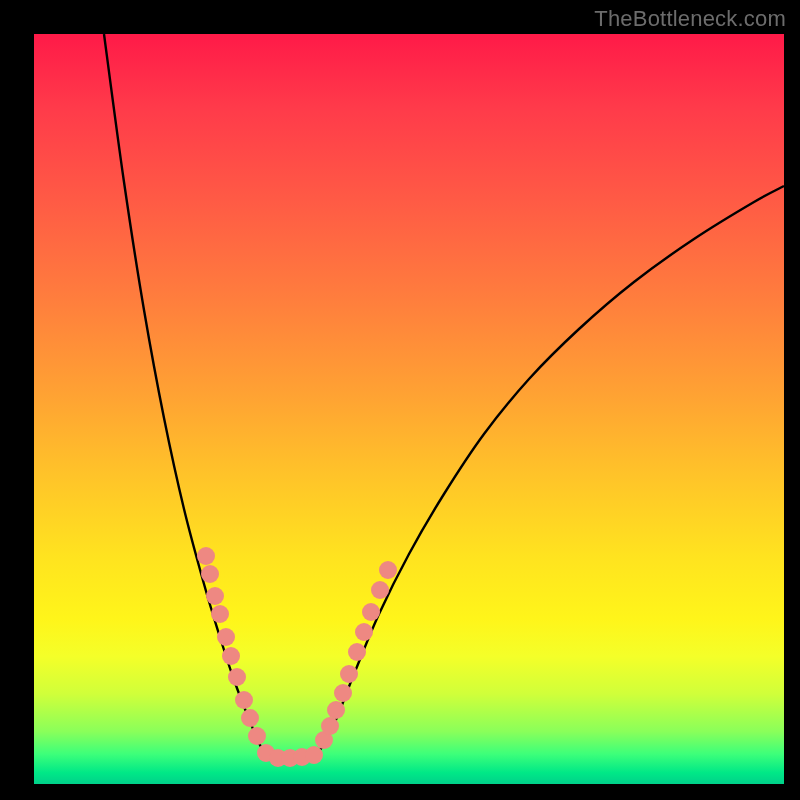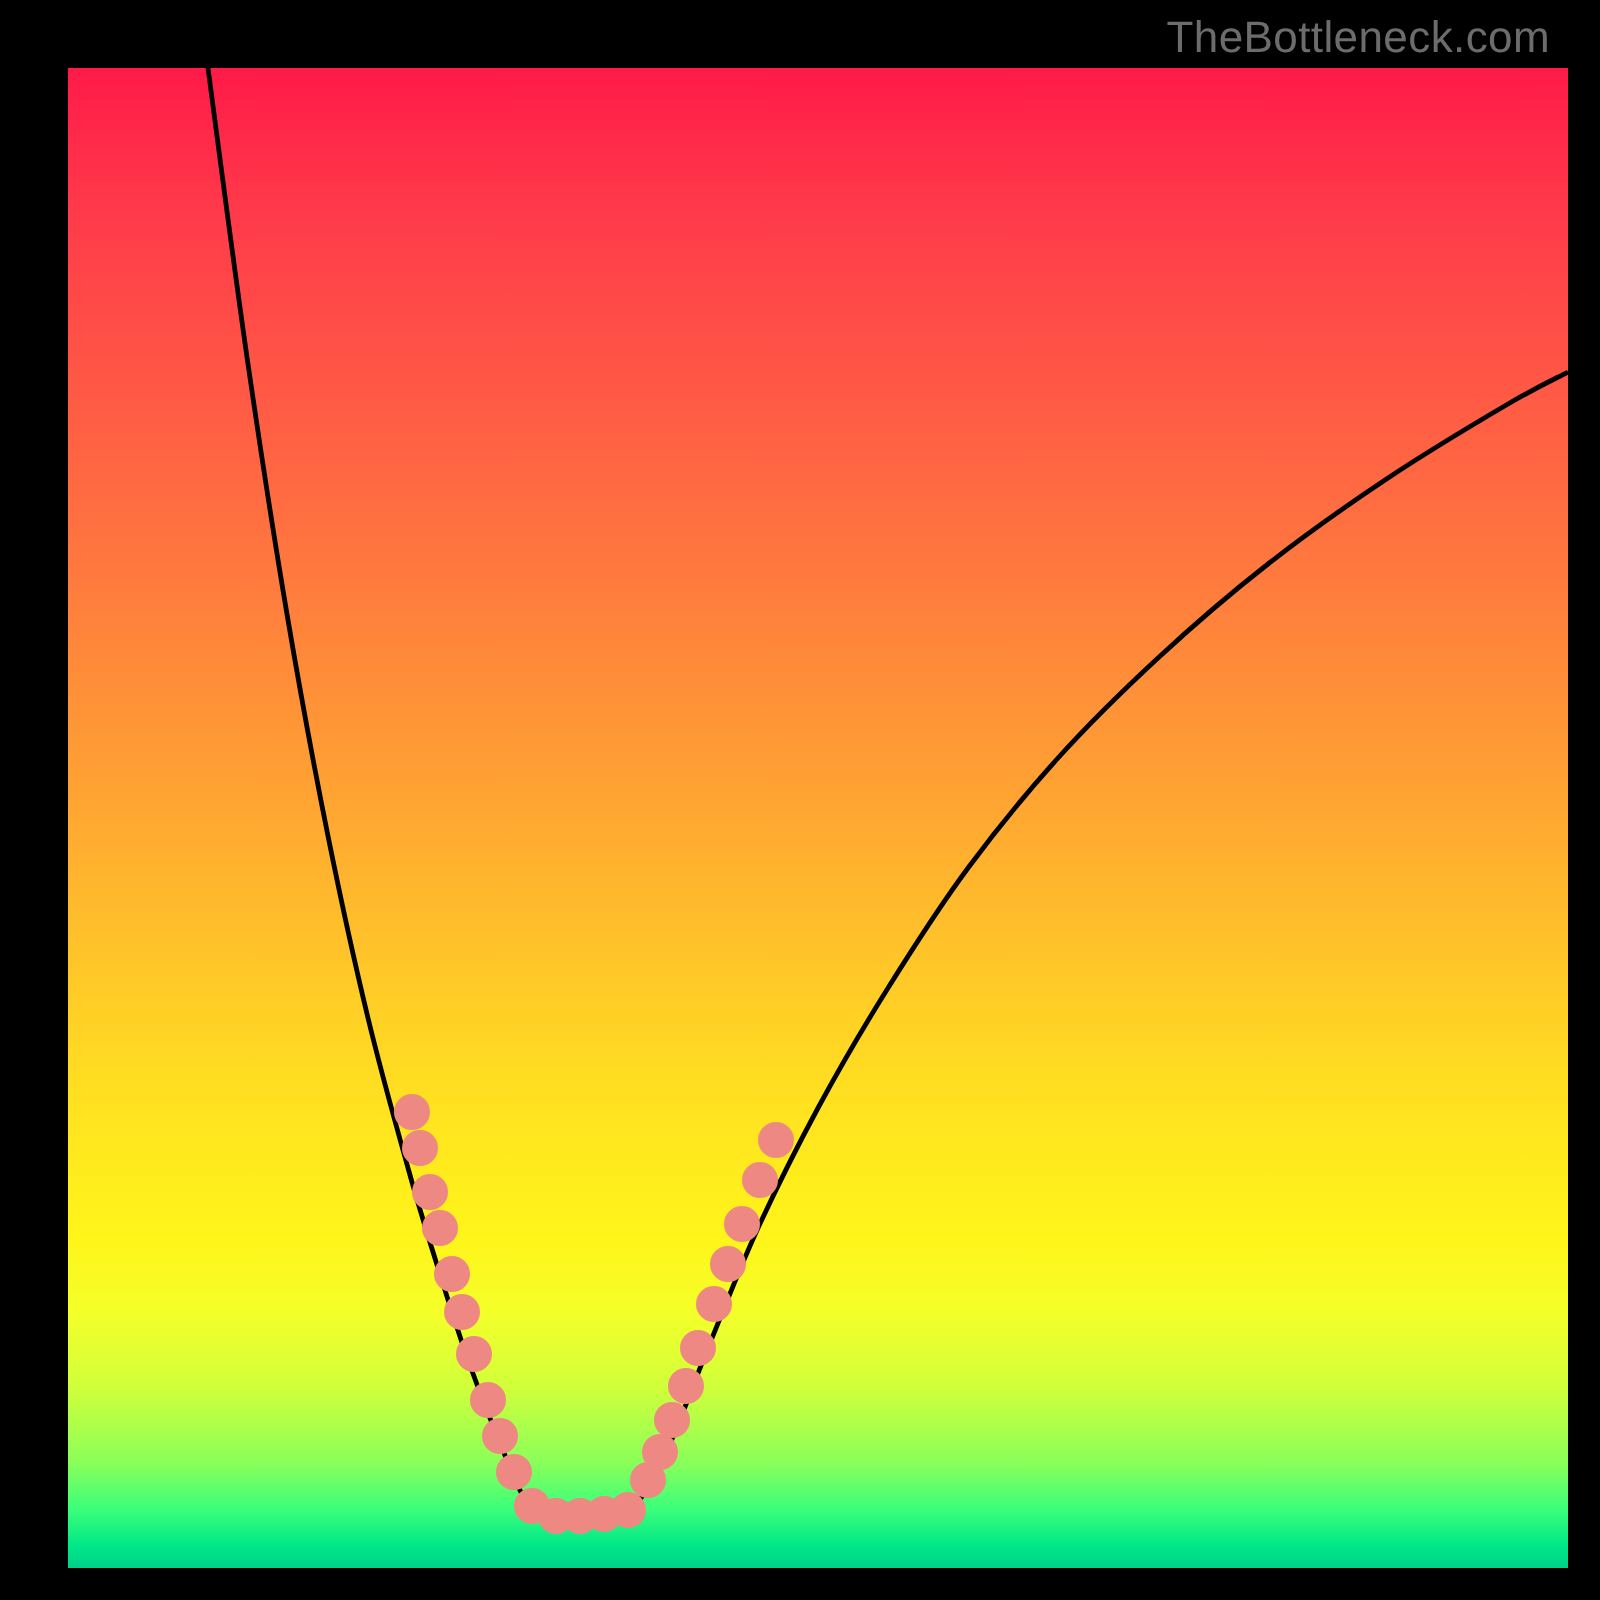--- a/index.html
+++ b/index.html
@@ -37,21 +37,21 @@
       #f4ff29 83%,
       #d0ff3a 88%,
       #8aff5a 93%,
       #3dff7a 96%,
       #00e887 98.5%,
       #00d18a 100%);
   }
   .watermark {
     position: absolute;
     top: 6px;
-    right: 25px;
+    right: 14px;
     color: #6c6c6c;
     font-size: 22px;
     font-weight: 500;
     letter-spacing: 0.2px;
     user-select: none;
   }
   svg.curve {
     position: absolute;
     left: 0;
     top: 0;

